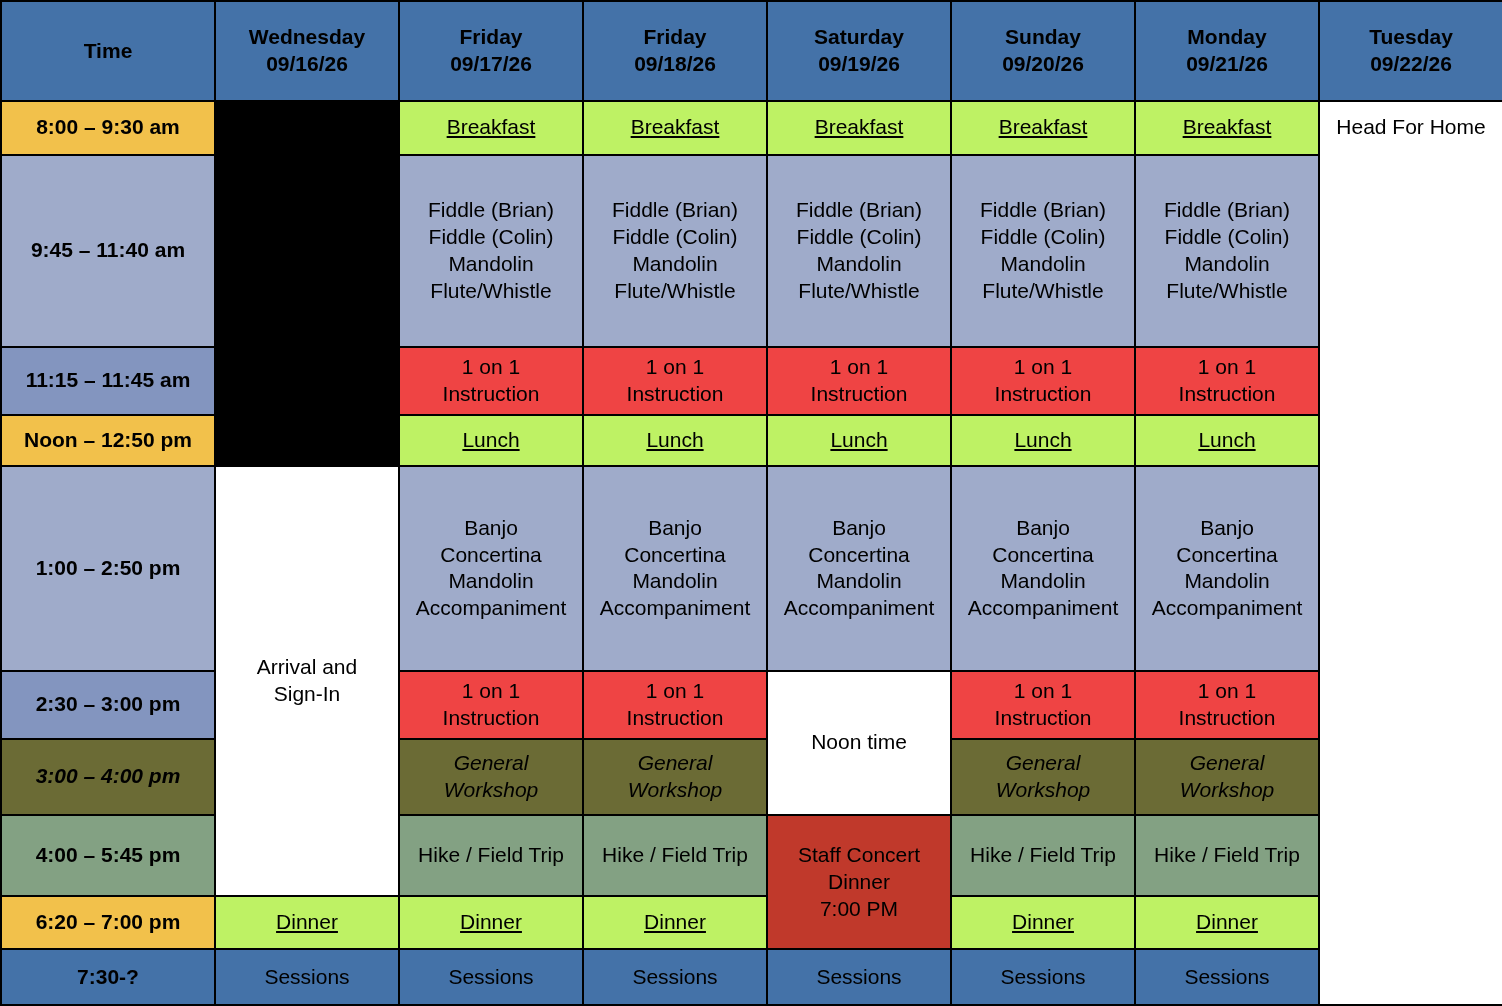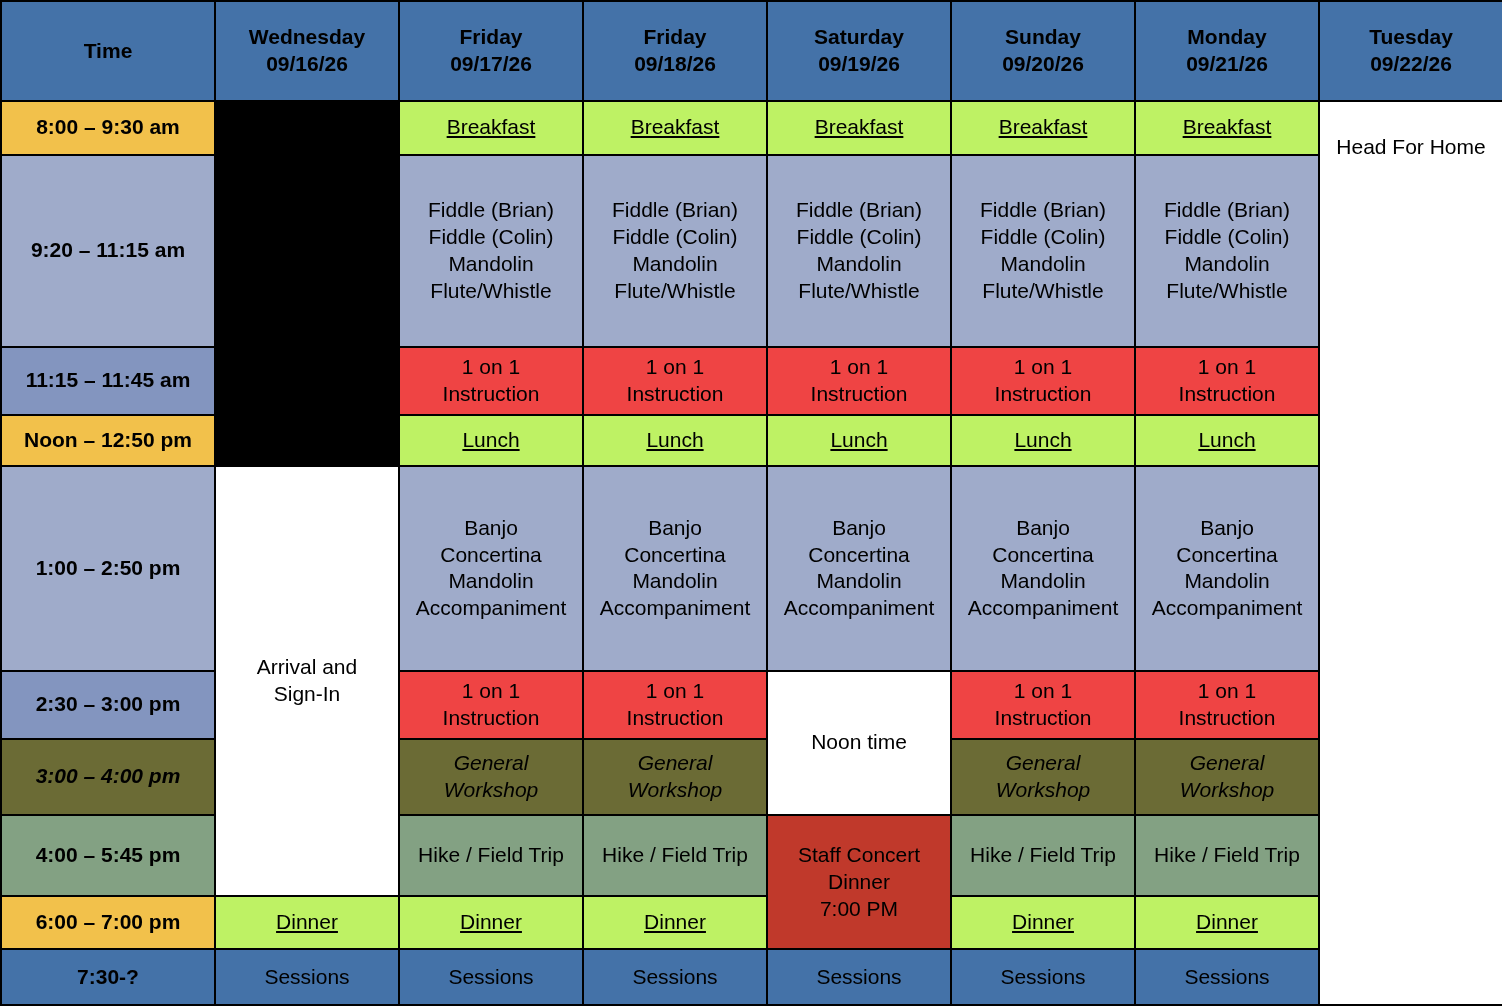--- a/index.html
+++ b/index.html
@@ -110,25 +110,25 @@
   <tbody>
 
     <tr style="height:52px;">
       <td class="timecell-meal">8:00 – 9:30 am</td>
       <td class="blackout" rowspan="4"></td>
       <td class="meal">Breakfast</td>
       <td class="meal">Breakfast</td>
       <td class="meal">Breakfast</td>
       <td class="meal">Breakfast</td>
       <td class="meal">Breakfast</td>
-      <td class="white" rowspan="10" style="vertical-align:top; padding-top:32px;margin-left:24px;">Head For Home</td>
+      <td class="white" rowspan="10" style="vertical-align:top; padding-top:12px;margin-left:24px;">Head For Home</td>
     </tr>
 
     <tr style="height:186px;">
-      <td class="timecell-blue">9:20 – 11:15 am</td>
+      <td class="timecell-blue">9:45 – 11:40 am</td>
       <td class="classblk multiline">Fiddle (Brian)
 Fiddle (Colin)
 Mandolin
 Flute/Whistle</td>
       <td class="classblk multiline">Fiddle (Brian)
 Fiddle (Colin)
 Mandolin
 Flute/Whistle</td>
       <td class="classblk multiline">Fiddle (Brian)
 Fiddle (Colin)
@@ -223,21 +223,21 @@
       <td class="hike">Hike / Field Trip</td>
       <td class="hike">Hike / Field Trip</td>
       <td class="concert multiline" rowspan="2">Staff Concert
 Dinner
 7:00 PM</td>
       <td class="hike">Hike / Field Trip</td>
       <td class="hike">Hike / Field Trip</td>
     </tr>
 
     <tr style="height:52px;">
-      <td class="timecell-meal">6:00 – 7:00 pm</td>
+      <td class="timecell-meal">6:20 – 7:00 pm</td>
       <td class="meal">Dinner</td>
       <td class="meal">Dinner</td>
       <td class="meal">Dinner</td>
       <td class="meal">Dinner</td>
       <td class="meal">Dinner</td>
     </tr>
 
     <tr style="height:54px;">
       <td class="timecell-sessions">7:30-?</td>
       <td class="sessions">Sessions</td>

